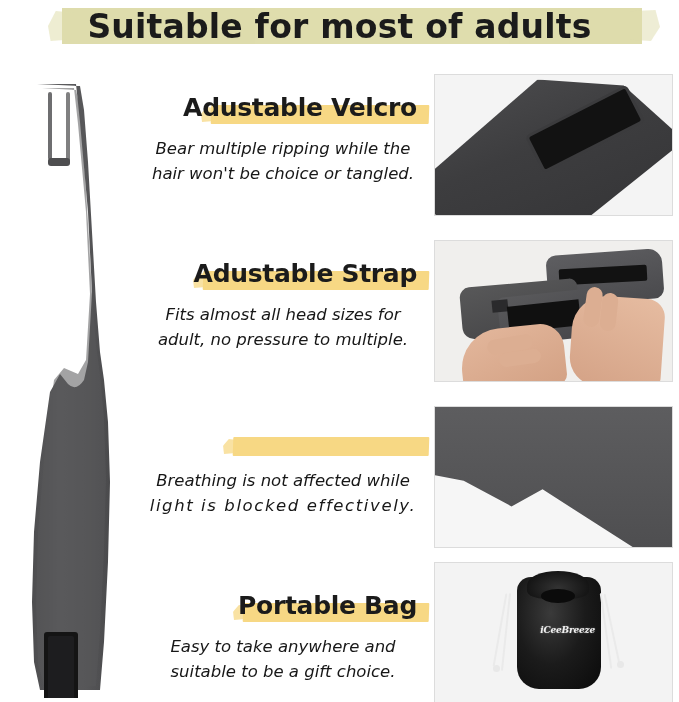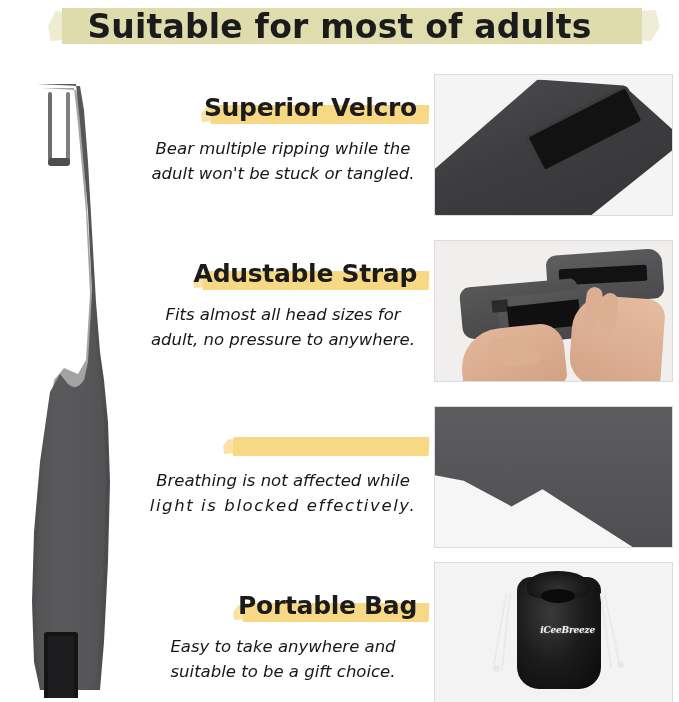--- a/index.html
+++ b/index.html
@@ -210,36 +210,36 @@
       <rect x="62" y="30" width="4" height="70" rx="2" fill="#4a4a4c" opacity=".7"></rect>
       <rect x="44" y="96" width="22" height="8" rx="3" fill="#4e4e50"></rect>
       <rect x="40" y="570" width="34" height="92" rx="3" fill="#141414"></rect>
       <rect x="44" y="574" width="26" height="84" rx="2" fill="#1d1d1f"></rect>
     </svg>
   </div>
 
   <div class="feature" style="top:88px">
     <div class="feature-head">
       <span class="hl" style="width:218px"></span>
-      <span class="feature-head-text">Superior Velcro</span>
+      <span class="feature-head-text">Adustable Velcro</span>
     </div>
     <div class="feature-body">
       <span class="ln">Bear multiple ripping while the</span>
-      <span class="ln">adult won't be stuck or tangled.</span>
+      <span class="ln">hair won't be choice or tangled.</span>
     </div>
   </div>
 
   <div class="feature" style="top:254px">
     <div class="feature-head">
       <span class="hl" style="width:226px"></span>
       <span class="feature-head-text">Adustable Strap</span>
     </div>
     <div class="feature-body">
       <span class="ln">Fits almost all head sizes for</span>
-      <span class="ln">adult, no pressure to anywhere.</span>
+      <span class="ln">adult, no pressure to multiple.</span>
     </div>
   </div>
 
   <div class="feature" style="top:420px">
     <div class="feature-head">
       <span class="hl" style="width:196px"></span>
     </div>
     <div class="feature-body">
       <span class="ln">Breathing is not affected while</span>
       <span class="ln spaced">light  is  blocked  effectively.</span>

